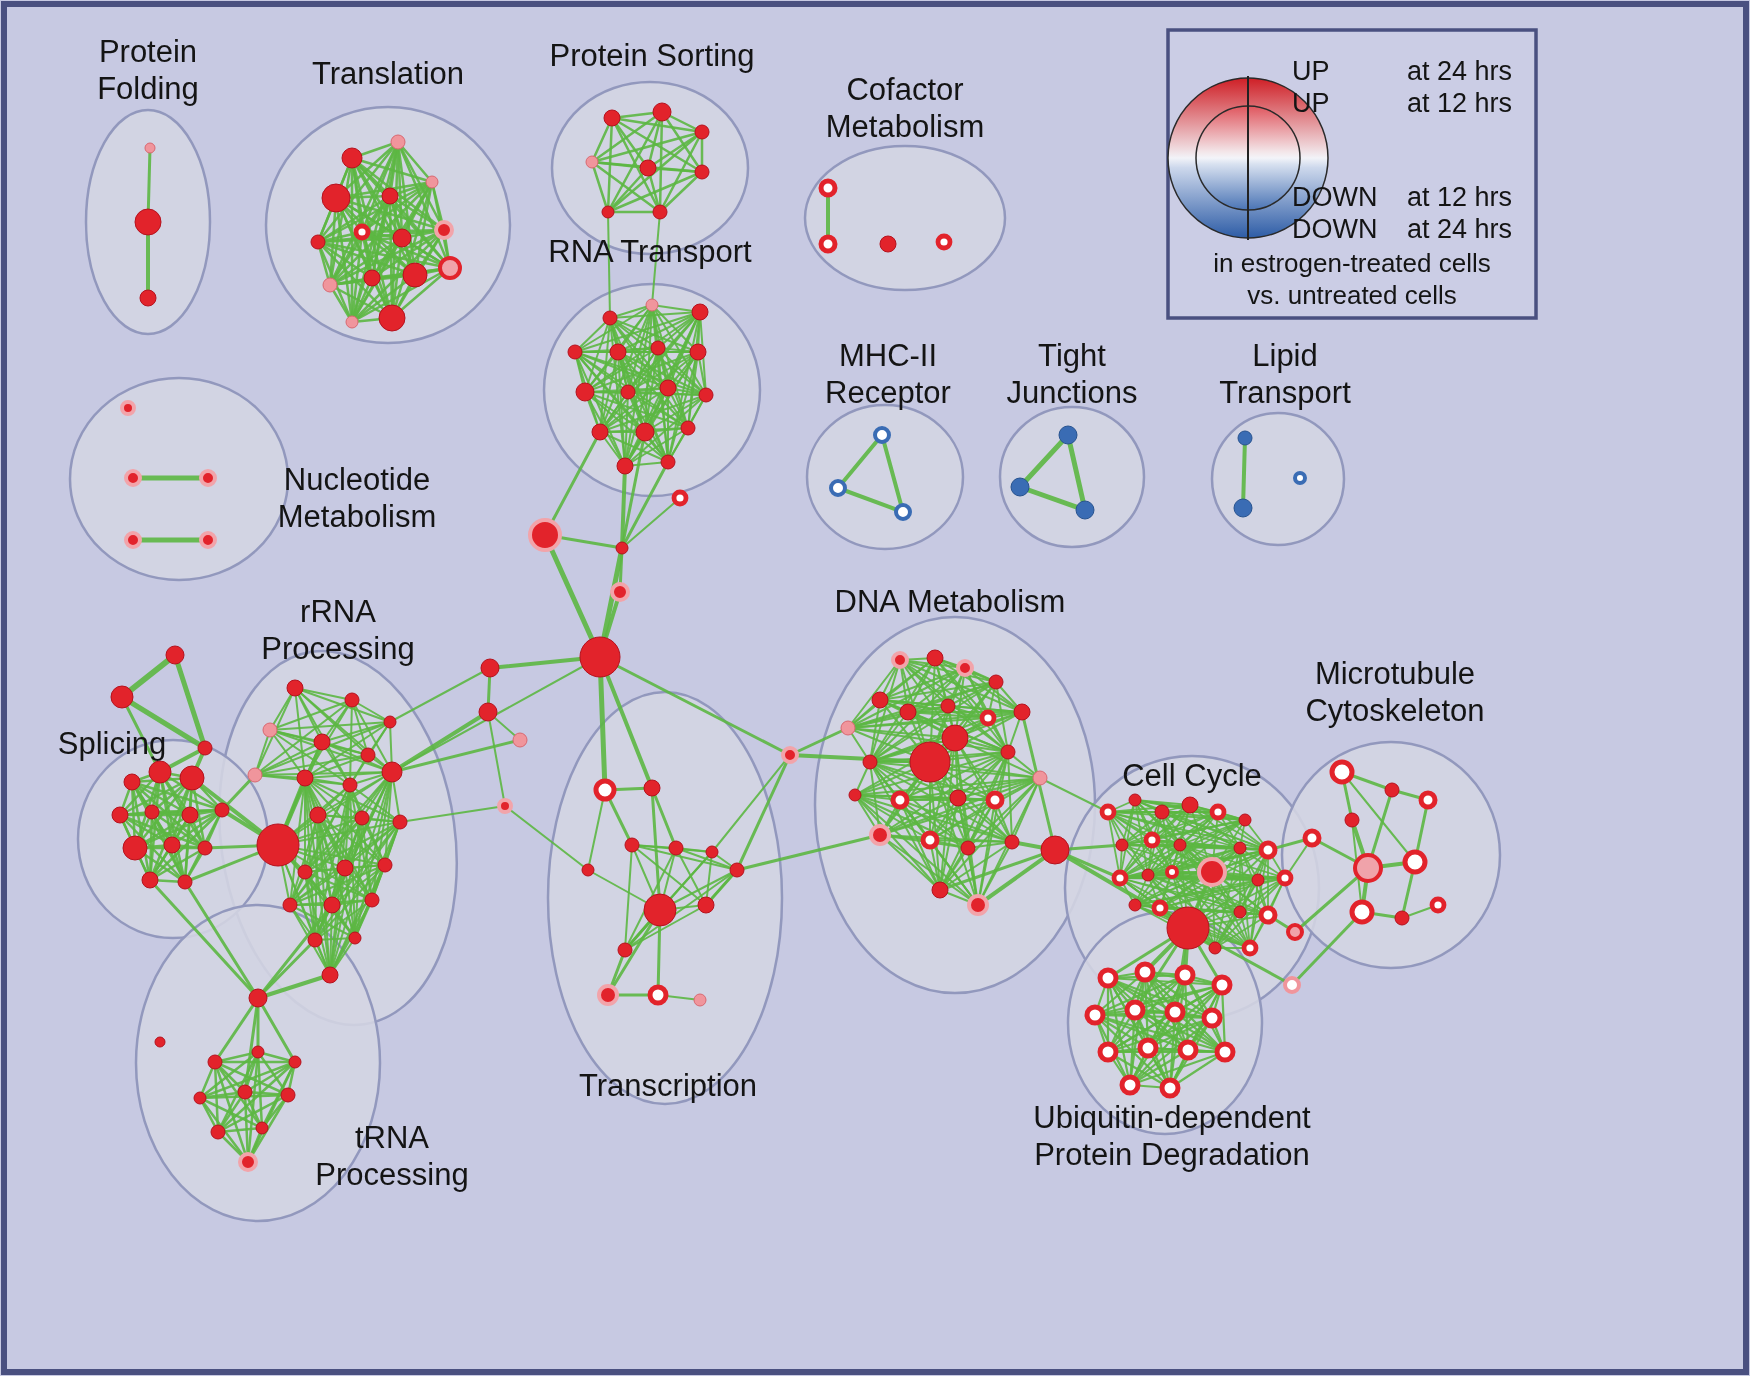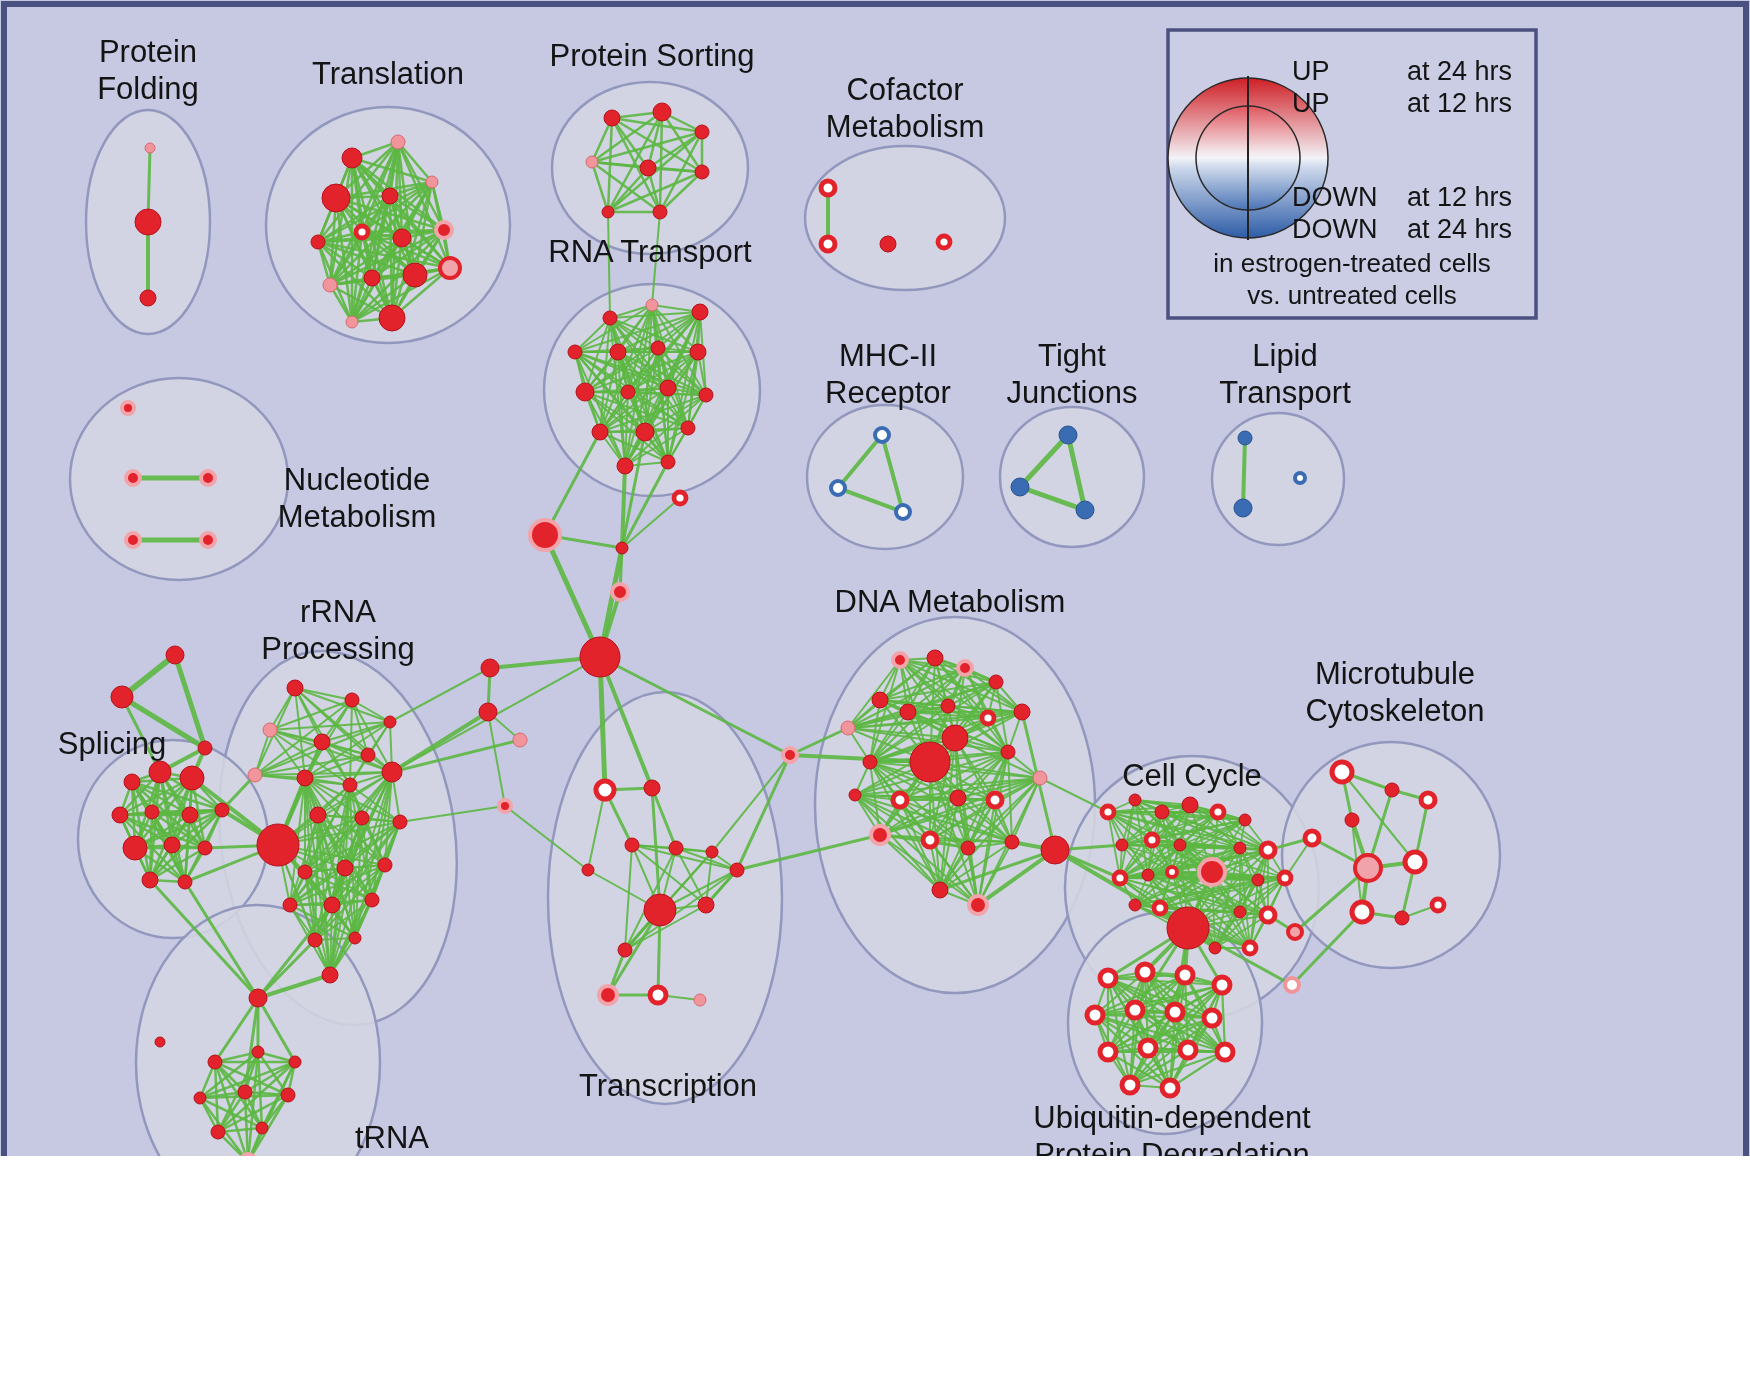--- a/index.html
+++ b/index.html
@@ -1,16 +1,16 @@
 <!DOCTYPE html>
 <html><head>
 <meta charset="utf-8">
 <style>
   html,body{margin:0;padding:0;background:#ffffff;}
-  #stage{width:1750px;height:1156px;position:relative;}
+  #stage{width:1750px;height:1376px;position:relative;}
   svg{display:block;}
   text{font-family:"Liberation Sans", sans-serif;}
   .cluster-label{font-size:31px;fill:#141414;}
   .legend-label{font-size:27px;fill:#141414;}
   .legend-footer{font-size:26px;fill:#141414;}
 </style>
 </head>
 <body>
 
 <div id="stage">

